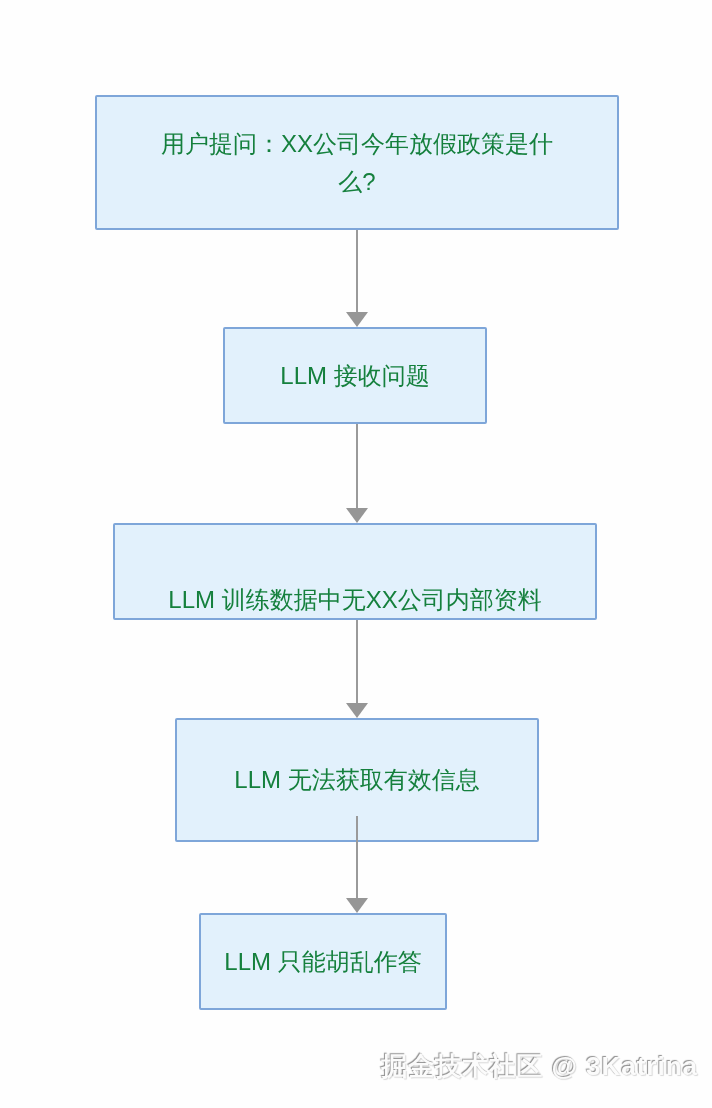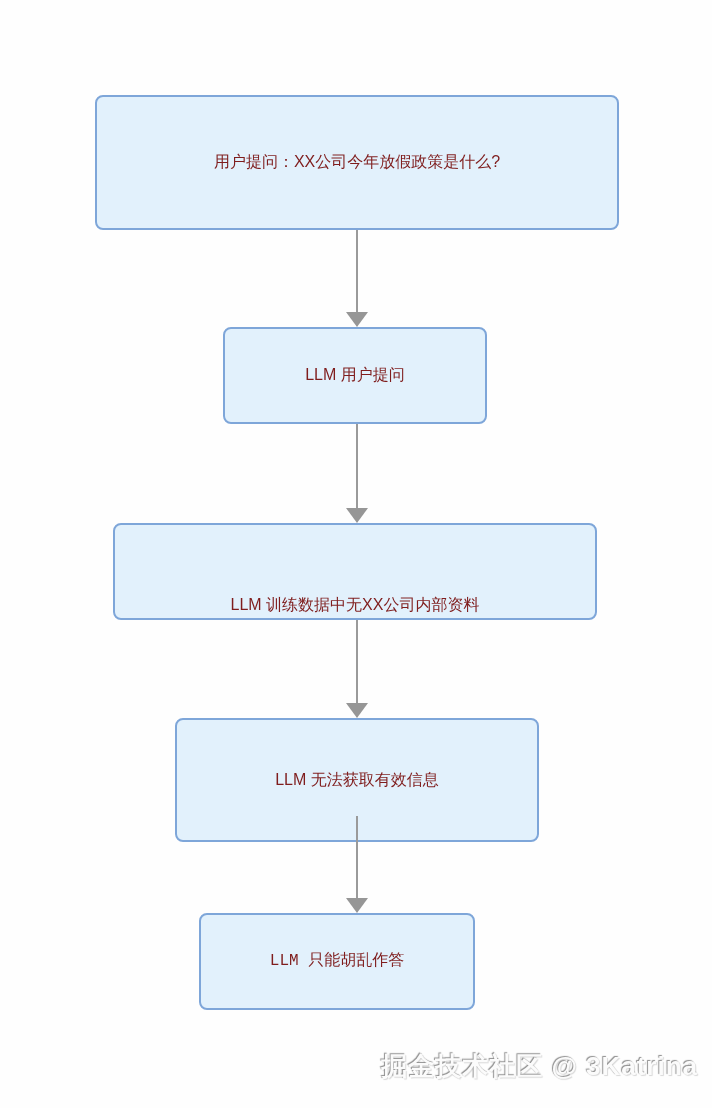--- a/index.html
+++ b/index.html
@@ -9,36 +9,36 @@
     height: 1108px;
     background: #fefefe;
     font-family: "Liberation Sans", sans-serif;
     overflow: hidden;
   }
   .node {
     position: absolute;
     box-sizing: border-box;
     background: #e2f1fc;
     border: 2px solid #7ea6d9;
-    border-radius: 8px;
+    border-radius: 2px;
     display: flex;
     align-items: center;
     justify-content: center;
     text-align: center;
-    color: #7f1d1d;
-    font-size: 16px;
+    color: #15803d;
+    font-size: 24px;
     line-height: 1.55;
   }
   .node .label { display: inline-block; }
   .node-0 { left: 95px;  top: 95px;  width: 524px; height: 135px; }
   .node-0 .label { max-width: 412px; }
   .node-1 { left: 223px; top: 327px; width: 264px; height: 97px; }
   .node-2 { left: 113px; top: 523px; width: 484px; height: 97px; align-items: flex-end; }
   .node-3 { left: 175px; top: 718px; width: 364px; height: 124px; }
-  .node-4 { left: 199px; top: 913px; width: 276px; height: 97px; font-family: Liberation Mono, monospace; }
+  .node-4 { left: 199px; top: 913px; width: 248px; height: 97px; }
 
   .arrow { position: absolute; width: 24px; }
   .arrow .shaft {
     position: absolute;
     left: 50%;
     transform: translateX(-50%);
     top: 0;
     bottom: 13px;
     width: 2px;
     background: #9a9a9a;
@@ -79,21 +79,21 @@
   <div class="node node-0">
     <span class="label">用户提问：XX公司今年放假政策是什么?</span>
   </div>
 
   <div class="arrow arrow-0">
     <div class="shaft"></div>
     <div class="head"></div>
   </div>
 
   <div class="node node-1">
-    <span class="label">LLM 用户提问</span>
+    <span class="label">LLM 接收问题</span>
   </div>
 
   <div class="arrow arrow-1">
     <div class="shaft"></div>
     <div class="head"></div>
   </div>
 
   <div class="node node-2">
     <span class="label">LLM 训练数据中无XX公司内部资料</span>
   </div>

